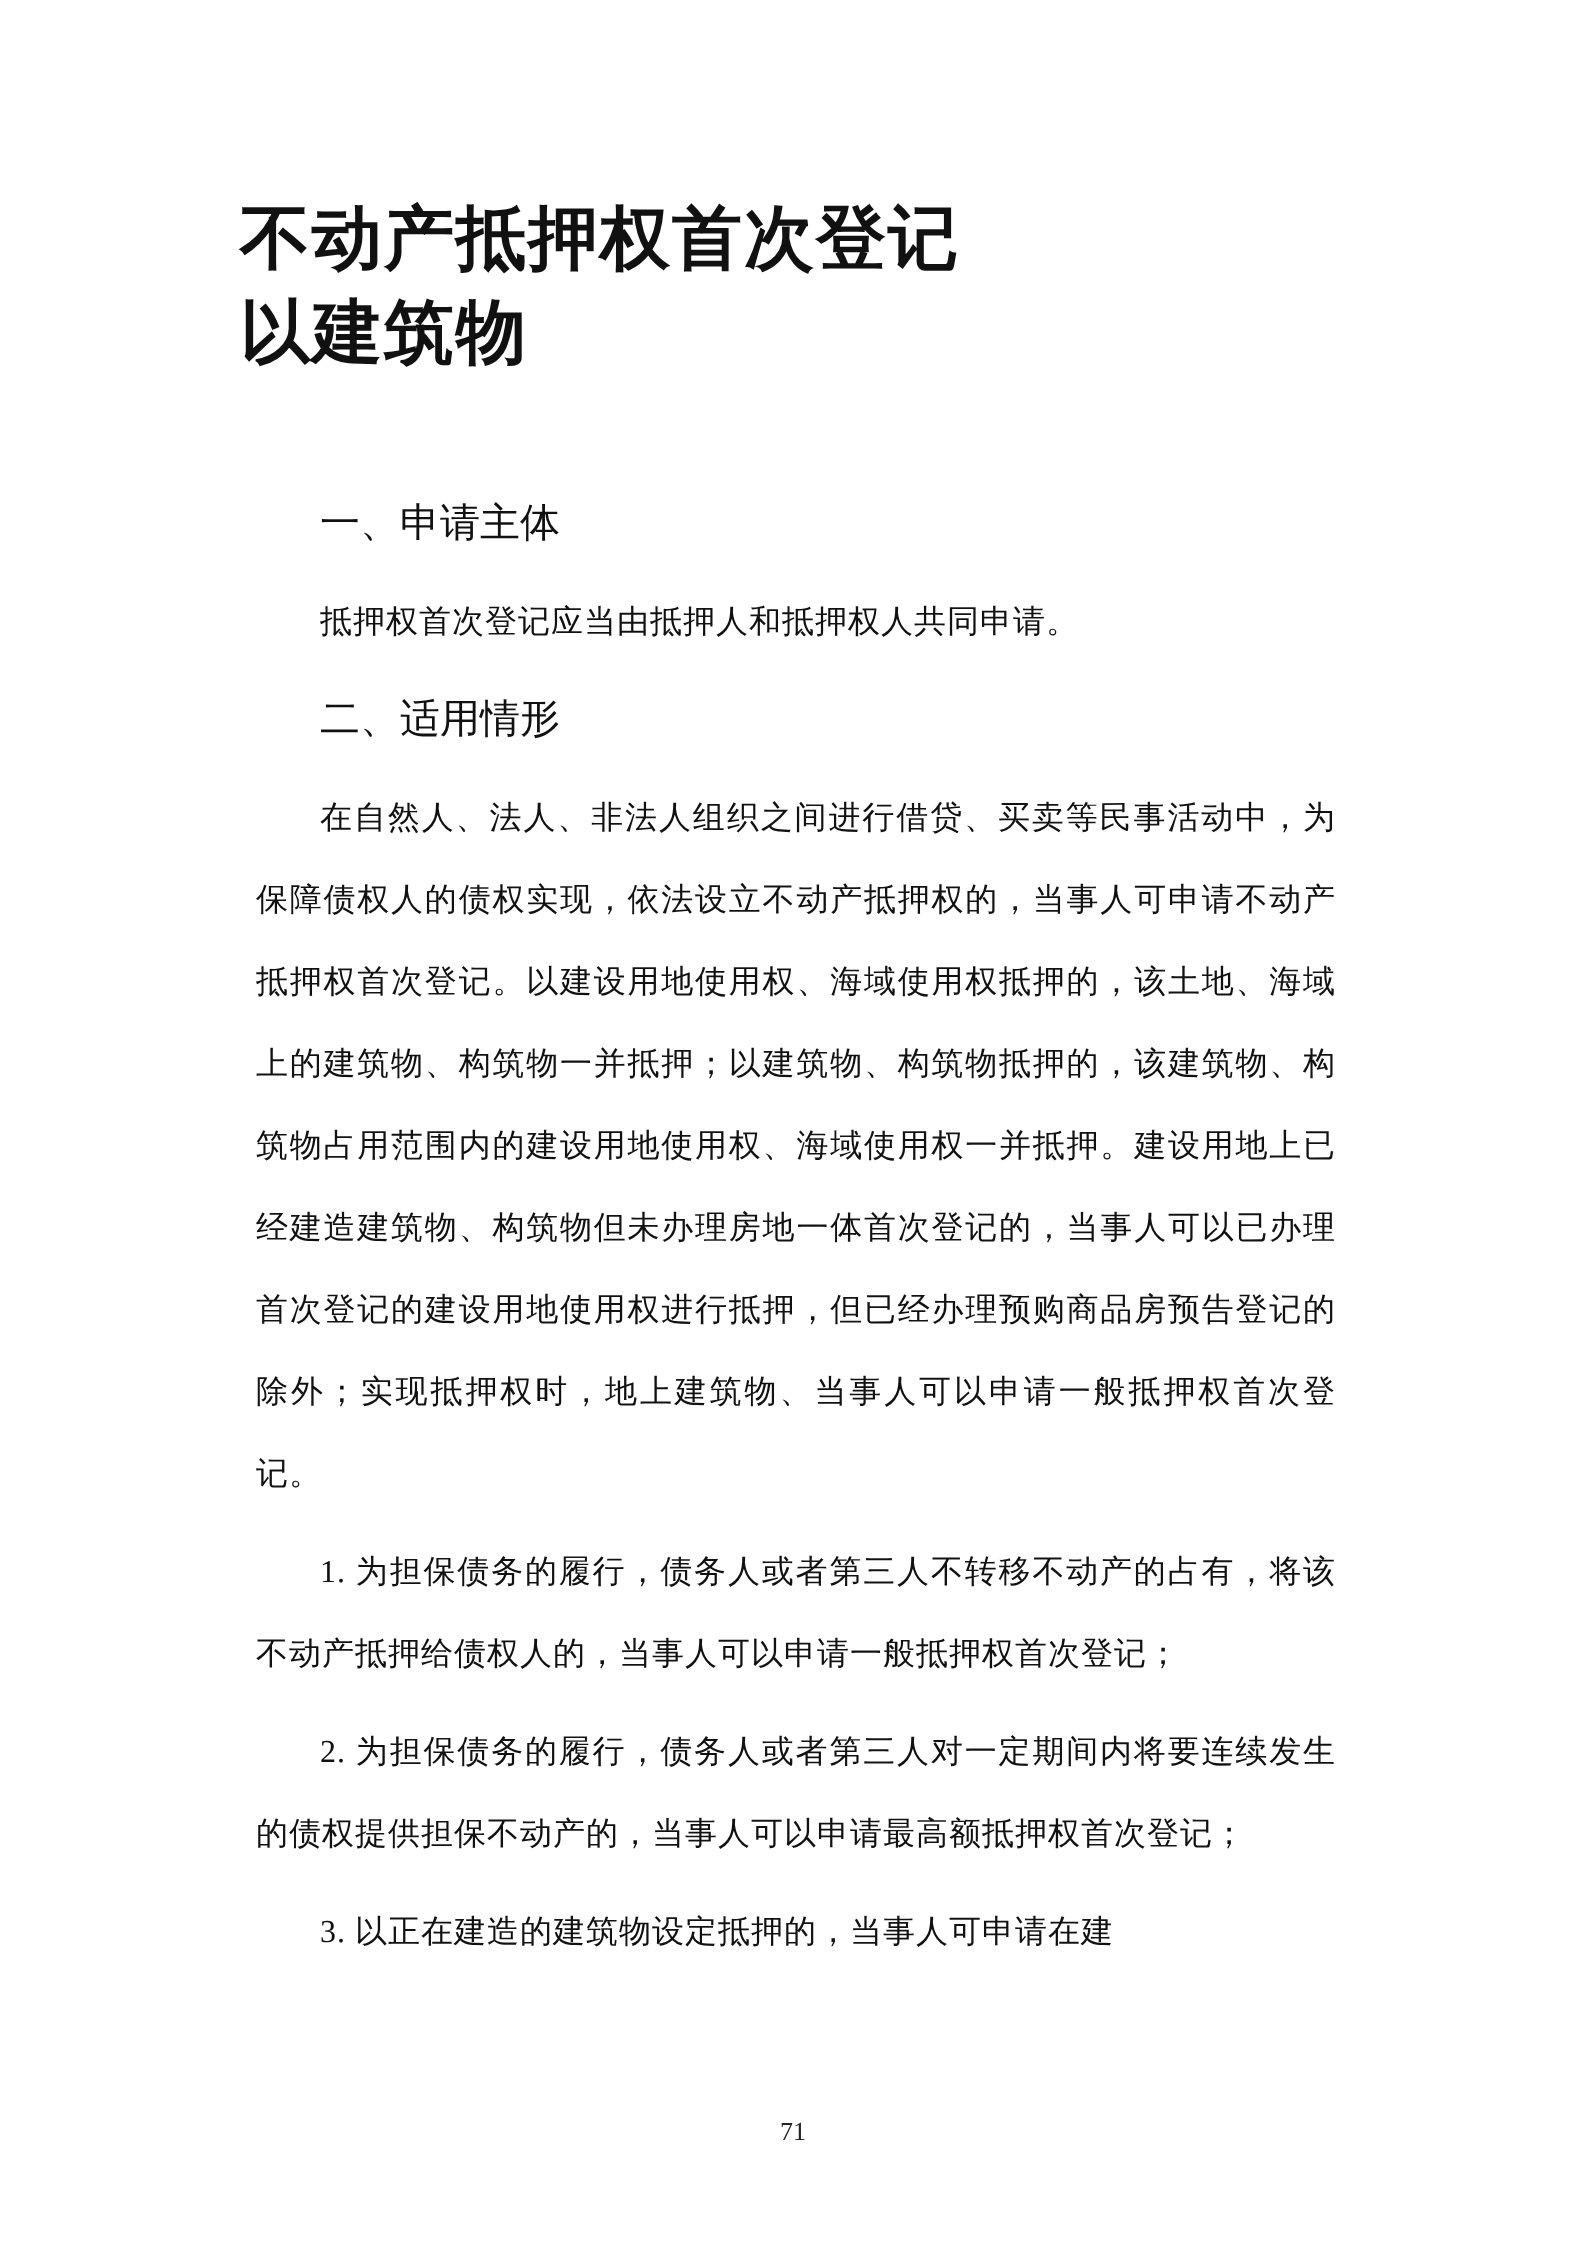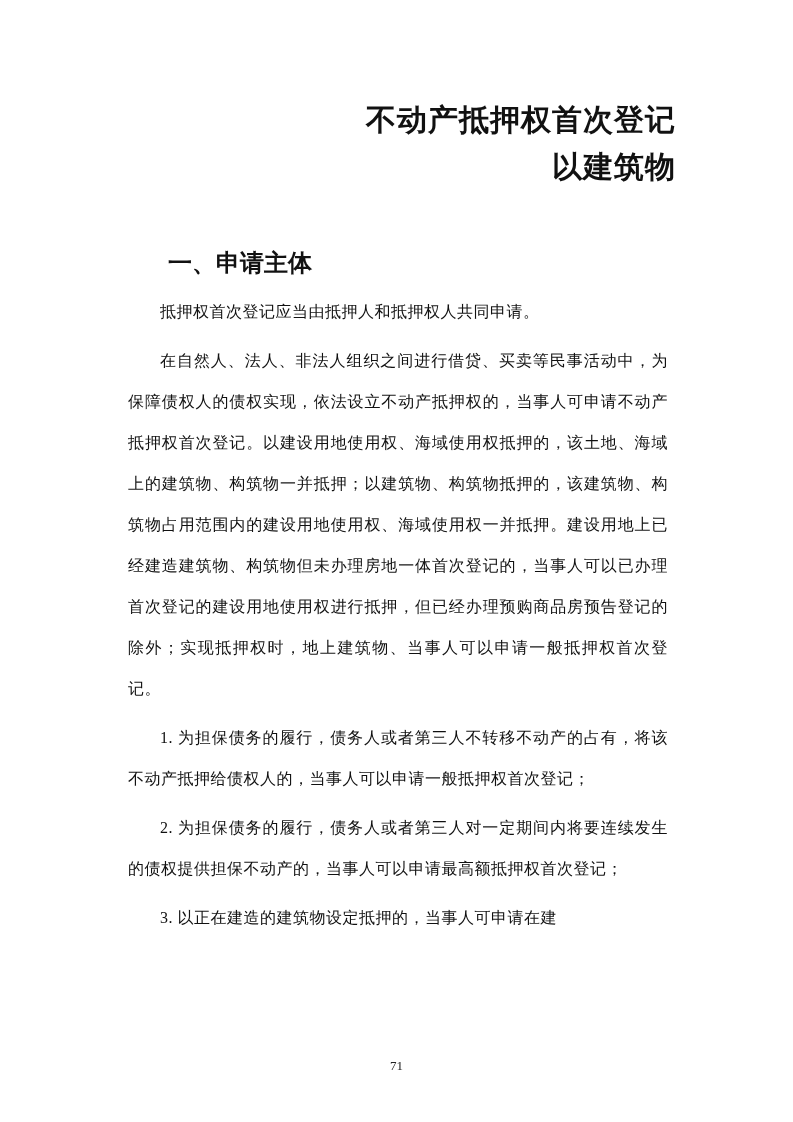--- a/index.html
+++ b/index.html
@@ -18,37 +18,37 @@
     box-sizing: border-box;
   }
   .content {
     position: absolute;
     top: 96px;
     left: 120px;
     width: 556px;
   }
   .doc-title {
     margin: 0 0 52px 0;
-    text-align: right;
-    font-size: 30px;
+    text-align: left;
+    font-size: 35px;
     line-height: 47px;
     font-weight: bold;
     font-family: "Liberation Serif", "DejaVu Serif", serif;
     letter-spacing: 1px;
   }
   .body-text {
     font-size: 20px;
     line-height: 41px;
   }
   .sec-heading {
     margin: 0;
     text-indent: 2em;
-    font-weight: bold;
+    font-weight: normal;
     font-family: "Liberation Sans", "DejaVu Sans", sans-serif;
-    font-size: 24px;
+    font-size: 20px;
     line-height: 41px;
     text-align: justify;
   }
   .para {
     margin: 8px;
     text-indent: 2em;
     text-align: justify;
     font-size: 16px;
     line-height: 41px;
     letter-spacing: 0.5px;
@@ -71,20 +71,21 @@
   <div class="content">
 
     <h1 class="doc-title">
       <span>不动产抵押权首次登记</span><br>
       <span>以建筑物</span>
     </h1>
 
     <div class="body-text">
       <p class="sec-heading">一、申请主体</p>
       <p class="para">抵押权首次登记应当由抵押人和抵押权人共同申请。</p>
+      <p class="sec-heading">二、适用情形</p>
       <p class="para">在自然人、法人、非法人组织之间进行借贷、买卖等民事活动中，为保障债权人的债权实现，依法设立不动产抵押权的，当事人可申请不动产抵押权首次登记。以建设用地使用权、海域使用权抵押的，该土地、海域上的建筑物、构筑物一并抵押；以建筑物、构筑物抵押的，该建筑物、构筑物占用范围内的建设用地使用权、海域使用权一并抵押。建设用地上已经建造建筑物、构筑物但未办理房地一体首次登记的，当事人可以已办理首次登记的建设用地使用权进行抵押，但已经办理预购商品房预告登记的除外；实现抵押权时，地上建筑物、当事人可以申请一般抵押权首次登记。</p>
       <p class="para">1. 为担保债务的履行，债务人或者第三人不转移不动产的占有，将该不动产抵押给债权人的，当事人可以申请一般抵押权首次登记；</p>
       <p class="para">2. 为担保债务的履行，债务人或者第三人对一定期间内将要连续发生的债权提供担保不动产的，当事人可以申请最高额抵押权首次登记；</p>
       <p class="para">3. 以正在建造的建筑物设定抵押的，当事人可申请在建</p>
     </div>
 
   </div>
 
   <div class="page-number">71</div>
 </div>

